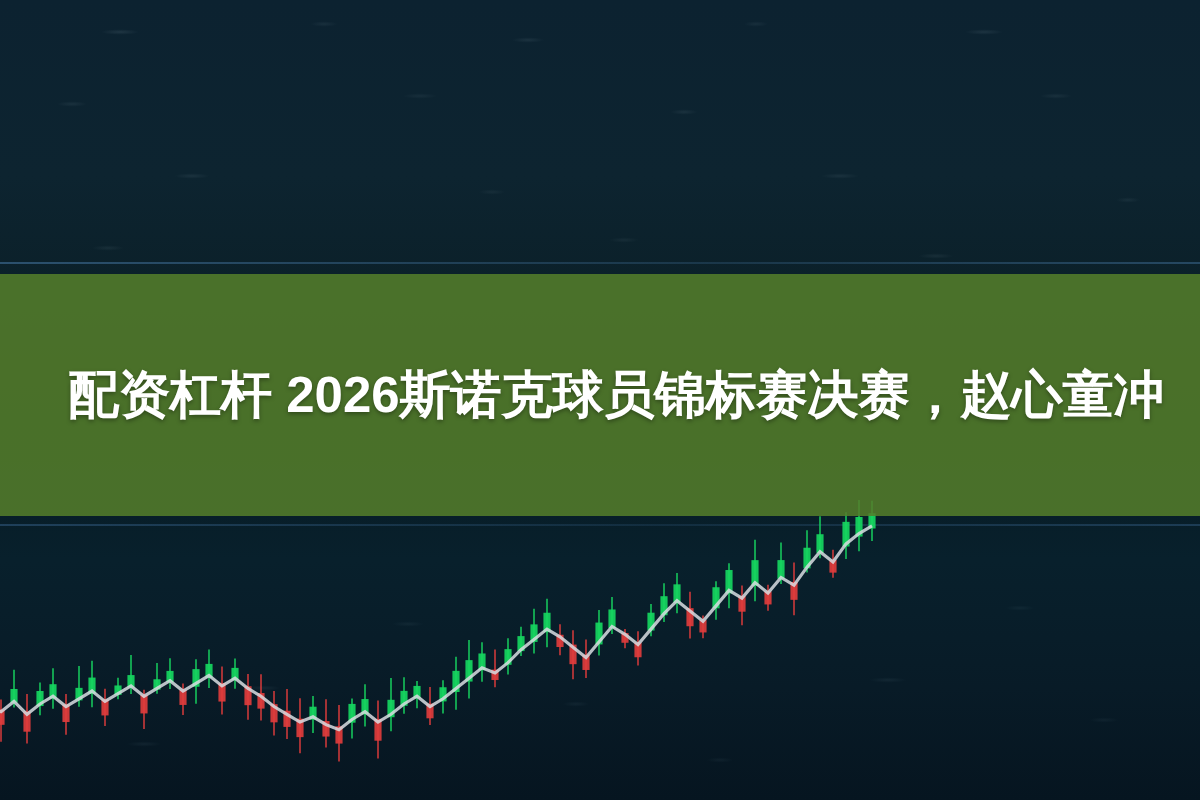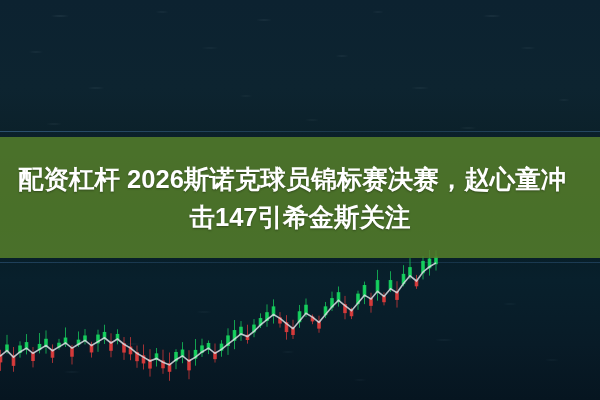--- a/index.html
+++ b/index.html
@@ -95,21 +95,21 @@
     background: rgba(84, 125, 42, 0.87);
     display: flex;
     flex-direction: column;
     align-items: center;
     justify-content: center;
     box-sizing: border-box;
     padding: 0 14px;
   }
 
   .headline {
-    margin: 0;
+    margin: 16px;
     color: #ffffff;
     font-weight: bold;
     font-size: 25.5px;
     line-height: 38px;
     letter-spacing: 0px;
     text-align: center;
     white-space: nowrap;
     text-shadow: 0 1px 2px rgba(0,0,0,.35);
   }
   .headline.line1 { align-self: flex-start; padding-left: 4px; }
@@ -271,16 +271,15 @@
         <line x1="429.50" x2="429.50" y1="250.01" y2="275.60" stroke="#16d65f" stroke-width="1" stroke-opacity="0.72"></line>
         <rect x="427.71" y="258.49" width="3.58" height="9.80" fill="#16d65f" fill-opacity="0.92"></rect>
         <line x1="436.00" x2="436.00" y1="250.32" y2="270.53" stroke="#16d65f" stroke-width="1" stroke-opacity="0.72"></line>
         <rect x="434.21" y="256.63" width="3.58" height="7.62" fill="#16d65f" fill-opacity="0.92"></rect>
       </g>
     <path id="trendline" fill="none" stroke="#d8dde2" stroke-width="1.6" stroke-opacity="0.85" d="M-6.00,353.27 L0.50,355.85 L7.00,350.69 L13.50,357.15 L20.00,351.98 L26.50,348.11 L33.00,353.27 L39.50,349.40 L46.00,345.53 L52.50,350.69 L59.00,346.82 L65.50,342.95 L72.00,348.11 L78.50,344.24 L85.00,340.36 L91.50,345.53 L98.00,341.65 L104.50,337.78 L111.00,342.95 L117.50,339.07 L124.00,344.24 L130.50,348.11 L137.00,353.27 L143.50,357.15 L150.00,361.02 L156.50,358.44 L163.00,362.31 L169.50,364.89 L176.00,359.73 L182.50,355.85 L189.00,361.02 L195.50,357.15 L202.00,351.98 L208.50,348.11 L215.00,353.27 L221.50,349.40 L228.00,344.24 L234.50,339.07 L241.00,333.91 L247.50,336.49 L254.00,331.33 L260.50,324.87 L267.00,319.71 L273.50,314.55 L280.00,318.42 L286.50,323.58 L293.00,328.75 L299.50,321.00 L306.00,313.25 L312.50,317.13 L319.00,322.29 L325.50,314.55 L332.00,306.80 L338.50,300.35 L345.00,305.51 L351.50,310.67 L358.00,302.93 L364.50,295.18 L371.00,299.05 L377.50,291.31 L384.00,296.47 L390.50,288.73 L397.00,292.60 L403.50,283.56 L410.00,275.82 L416.50,280.98 L423.00,271.95 L429.50,266.78 L436.00,262.91"></path>
   </svg>
 
   <div id="title-band">
     <p class="headline line1">配资杠杆 2026斯诺克球员锦标赛决赛，赵心童冲</p>
-    <p class="headline line2">击147引希金斯关注</p>
   </div>
 
 </div>
 
 </body></html>

